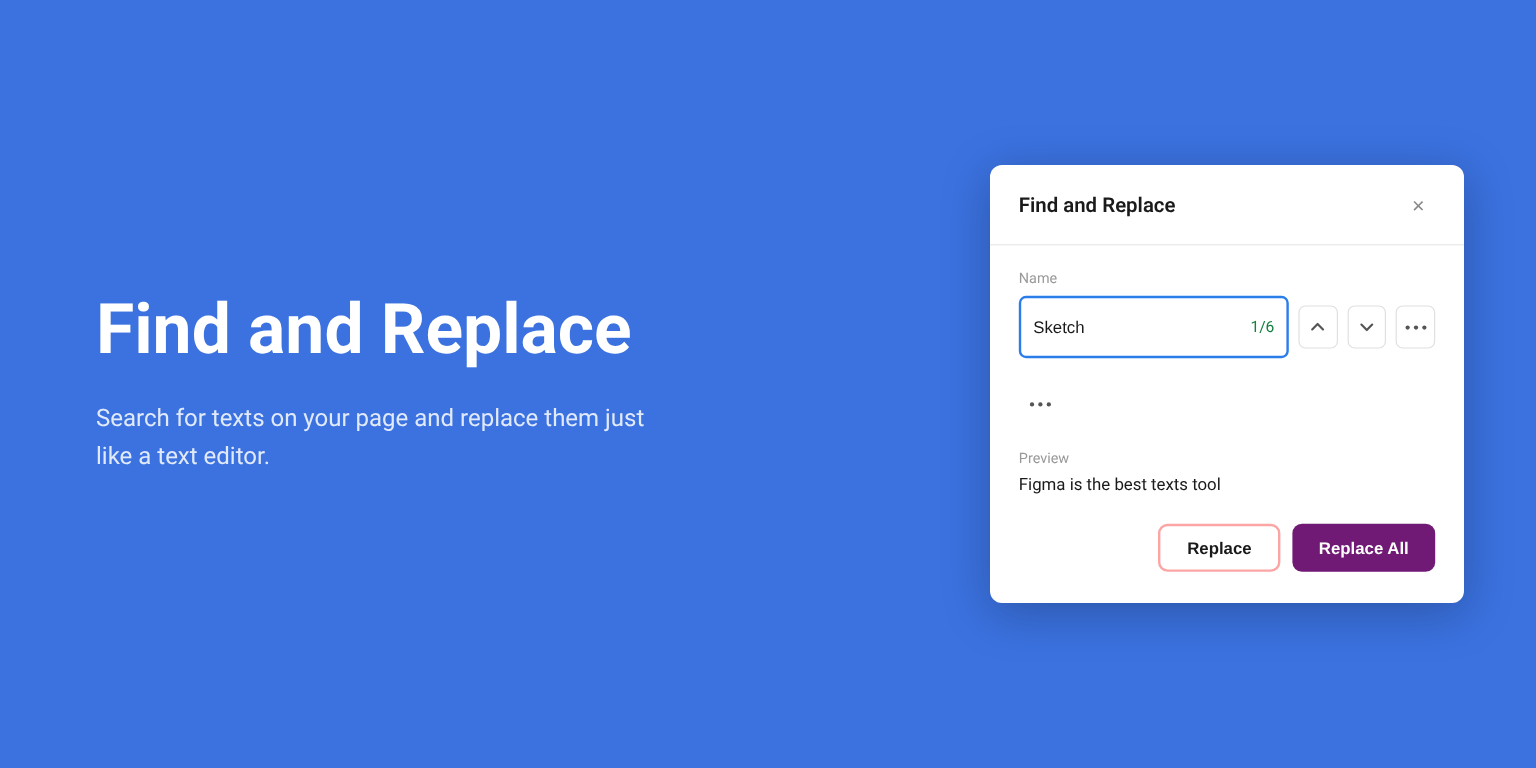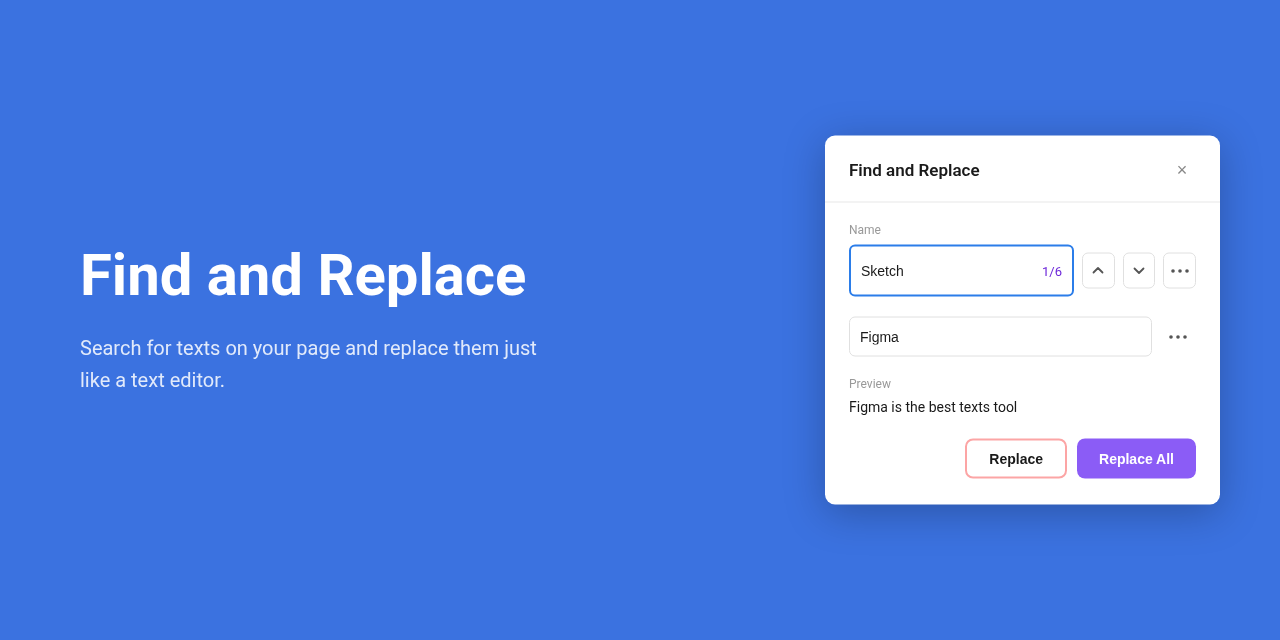--- a/index.html
+++ b/index.html
@@ -144,21 +144,21 @@
       flex: 1;
       border: none;
       outline: none;
       font-size: 14px;
       color: #1a1a1a;
       background: transparent;
     }
 
     .find-count {
       font-size: 13px;
-      color: #6d28d9;
+      color: #15803d;
       white-space: nowrap;
     }
 
     .nav-btn {
       width: 36px;
       height: 36px;
       border: 1px solid #e0e0e0;
       background: #fff;
       border-radius: 6px;
       cursor: pointer;
@@ -246,21 +246,21 @@
       color: #1a1a1a;
       font-size: 14px;
       font-weight: 600;
       border-radius: 8px;
       cursor: pointer;
     }
 
     .btn-replace-all {
       padding: 10px 22px;
       border: none;
-      background: #8b5cf6;
+      background: #701a75;
       color: #fff;
       font-size: 14px;
       font-weight: 600;
       border-radius: 8px;
       cursor: pointer;
     }
   </style>
 </head>
 <body>
 
@@ -300,23 +300,20 @@
         <button class="more-btn">
           <svg width="18" height="5" viewBox="0 0 18 5" fill="none" xmlns="http://www.w3.org/2000/svg">
             <circle cx="2" cy="2.5" r="1.8" fill="#555"></circle>
             <circle cx="9" cy="2.5" r="1.8" fill="#555"></circle>
             <circle cx="16" cy="2.5" r="1.8" fill="#555"></circle>
           </svg>
         </button>
       </div>
 
       <div class="replace-row">
-        <div class="replace-input-wrapper">
-          <input class="replace-input" type="text" value="Figma" style="">
-        </div>
         <button class="replace-more-btn">
           <svg width="18" height="5" viewBox="0 0 18 5" fill="none" xmlns="http://www.w3.org/2000/svg">
             <circle cx="2" cy="2.5" r="1.8" fill="#555"></circle>
             <circle cx="9" cy="2.5" r="1.8" fill="#555"></circle>
             <circle cx="16" cy="2.5" r="1.8" fill="#555"></circle>
           </svg>
         </button>
       </div>
 
       <div class="preview-label">Preview</div>

